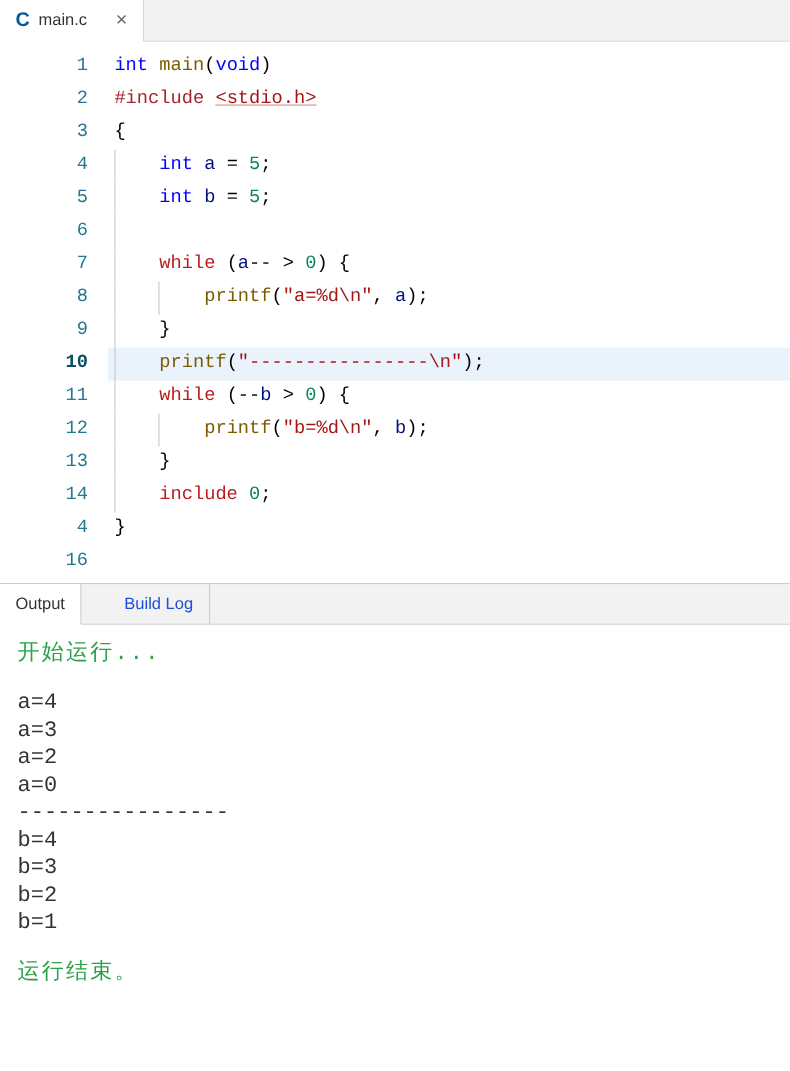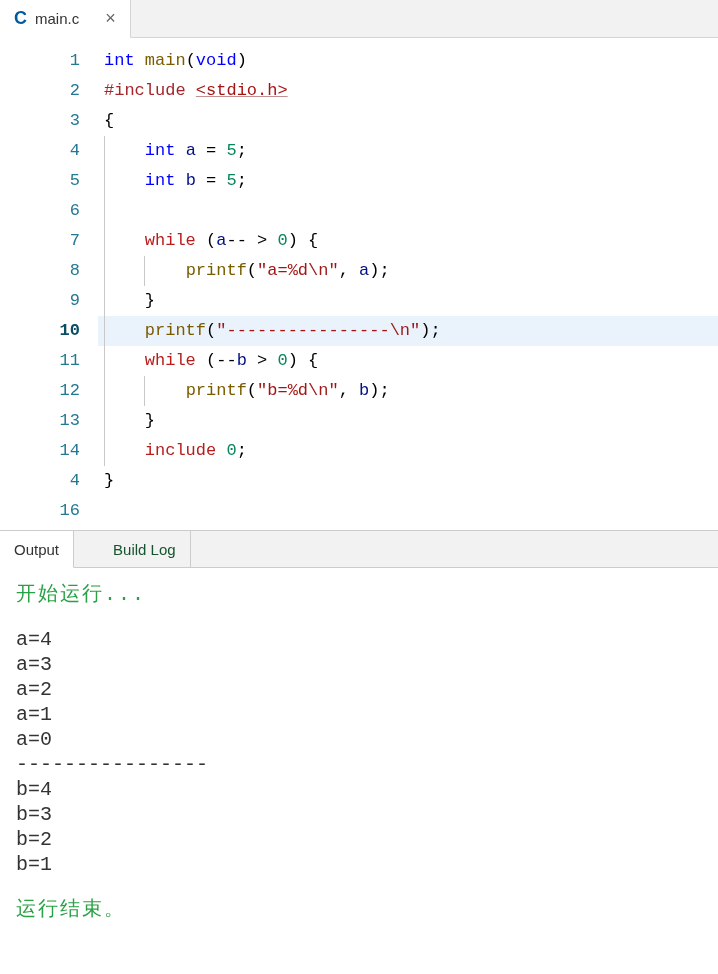--- a/index.html
+++ b/index.html
@@ -88,21 +88,21 @@
       border-bottom: 1px solid #ccc;
       background: #f2f2f2;
       height: 38px;
       font-family: -apple-system, "Segoe UI", sans-serif;
       font-size: 15px;
       gap: 25px;
     }
     .bottom-tab {
       padding: 0 14px;
       line-height: 38px;
-      color: #14532d;
+      color: #1d4ed8;
       border-right: 1px solid #ccc;
       cursor: pointer;
     }
     .bottom-tab.active {
       background: #fff;
       color: #333;
       border-bottom: 1px solid #fff;
       margin-bottom: -1px;
     }
     .output-panel {
@@ -171,21 +171,20 @@
   <div class="bottom-tab active">Output</div>
   <div class="bottom-tab">Build Log</div>
 </div>
 
 <div class="output-panel">
   <div class="start">开始运行...</div>
   <div id="output-lines">
       <div class="line">a=4</div>
       <div class="line">a=3</div>
       <div class="line">a=2</div>
-      <div class="line">a=1</div>
       <div class="line">a=0</div>
       <div class="line">----------------</div>
       <div class="line">b=4</div>
       <div class="line">b=3</div>
       <div class="line">b=2</div>
       <div class="line">b=1</div>
     </div>
   <div class="end">运行结束。</div>
 </div>
 

